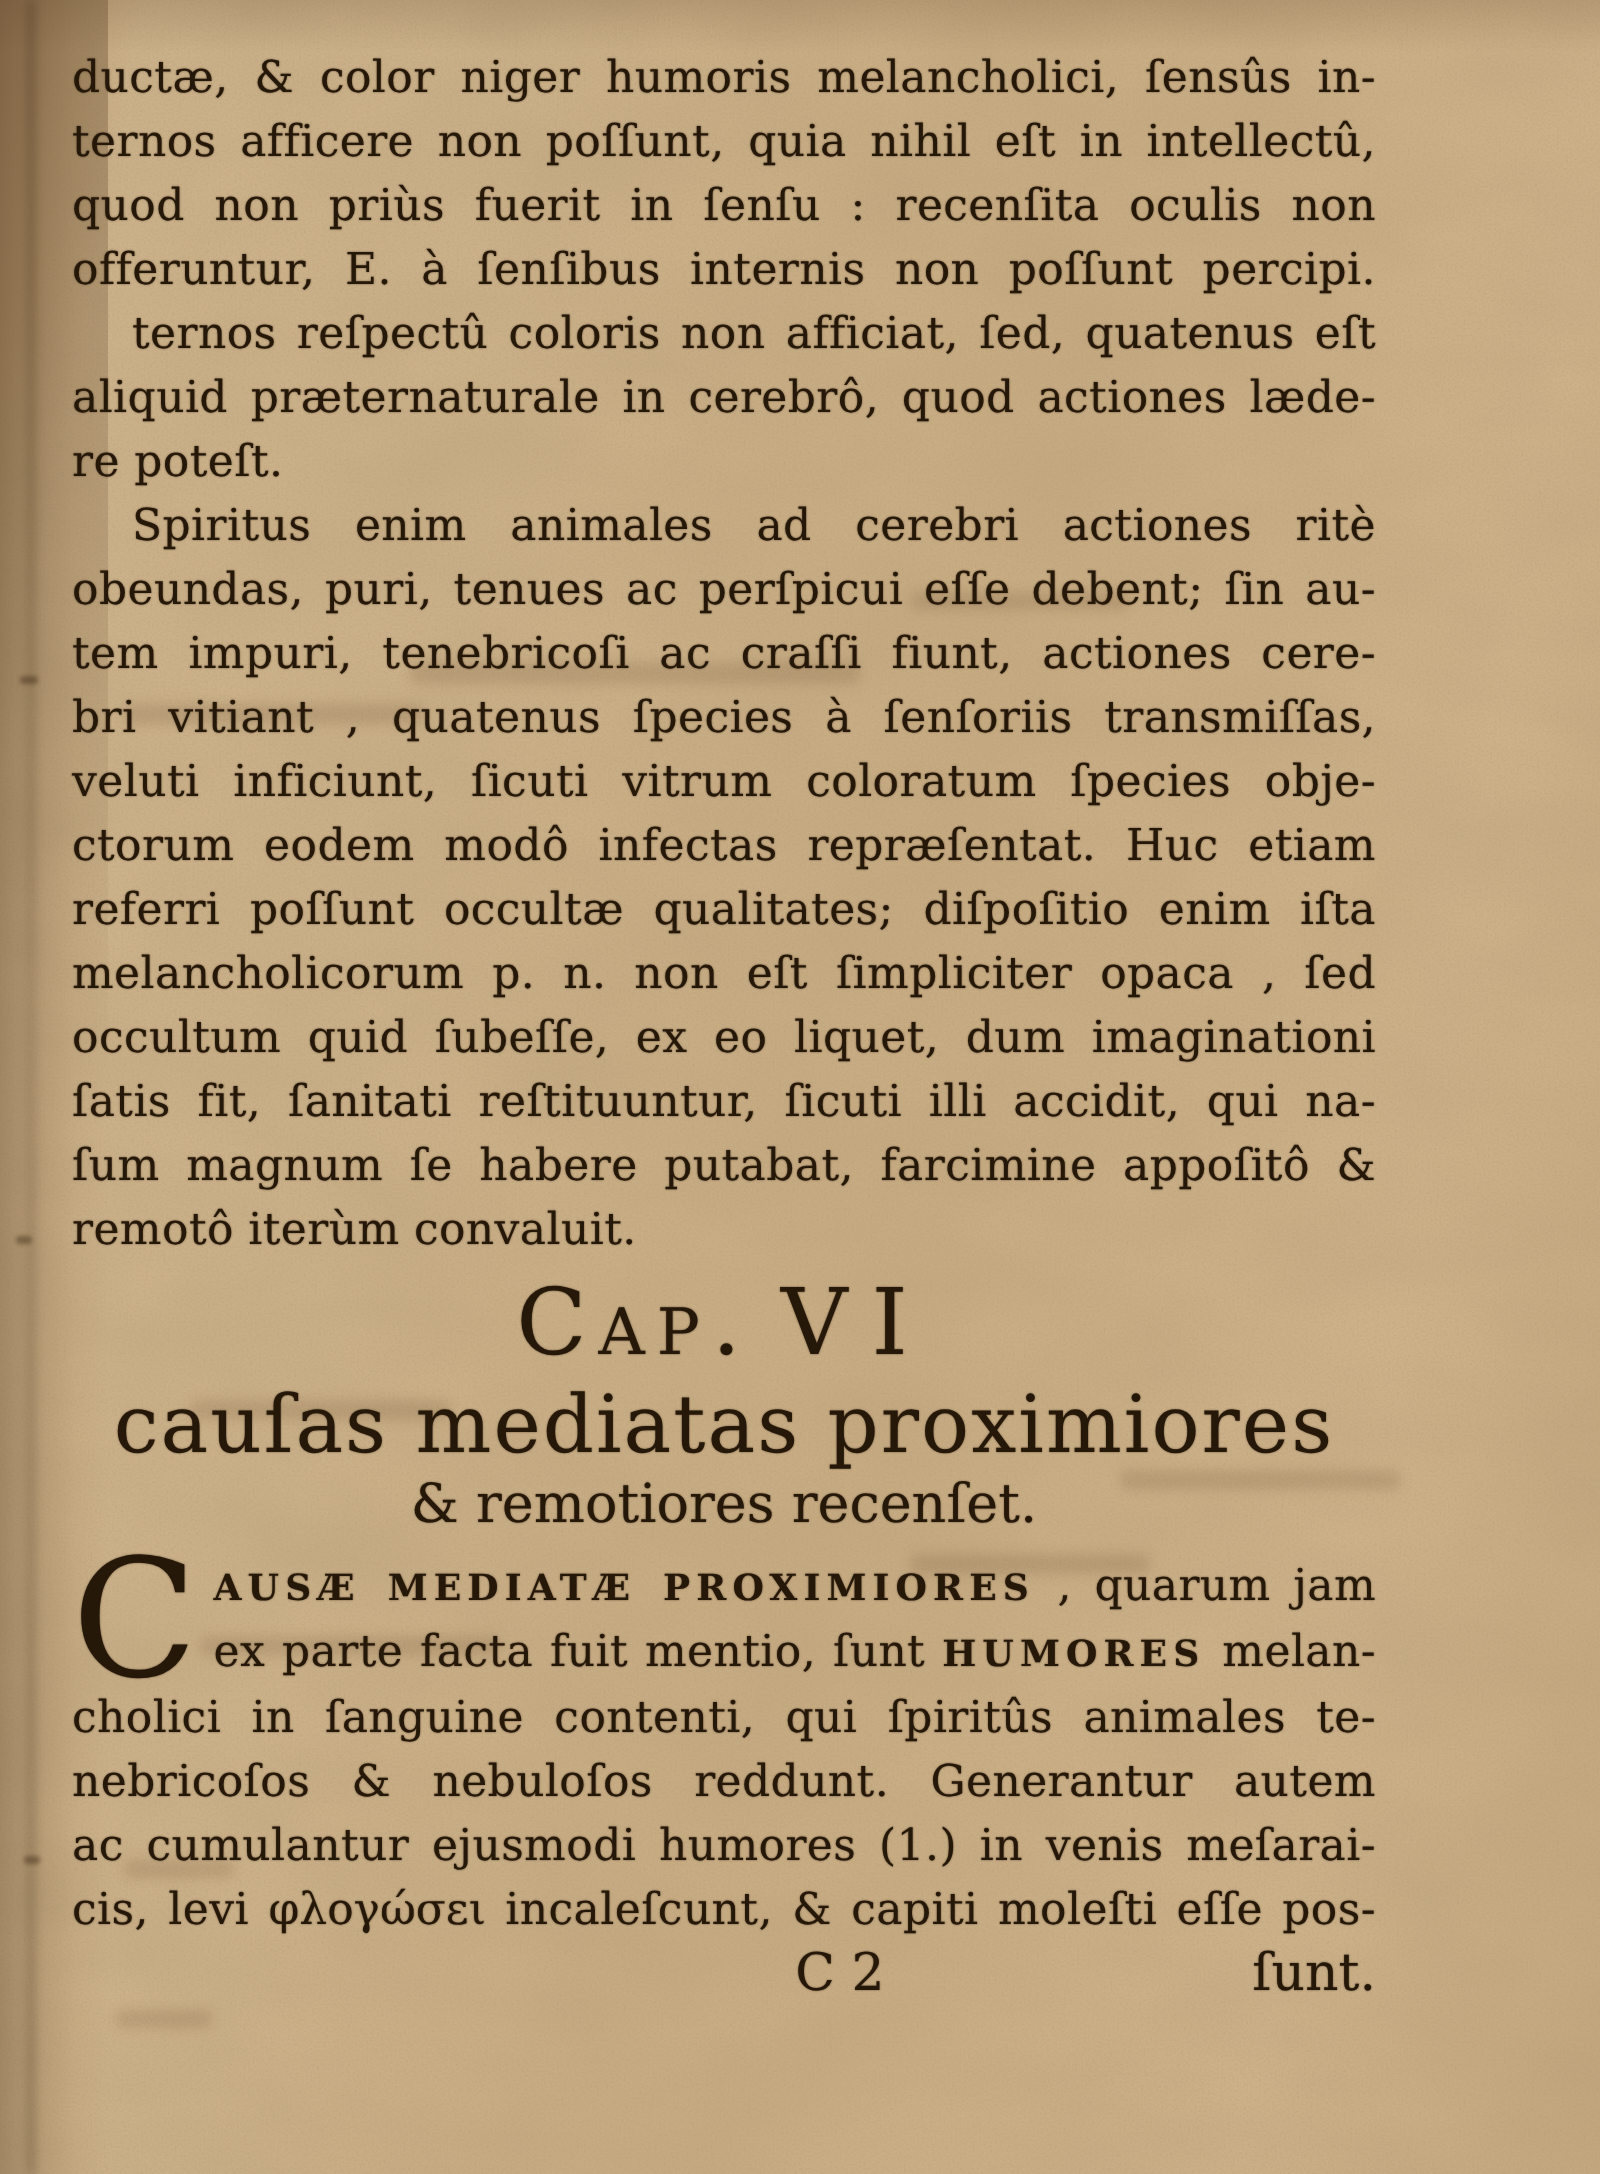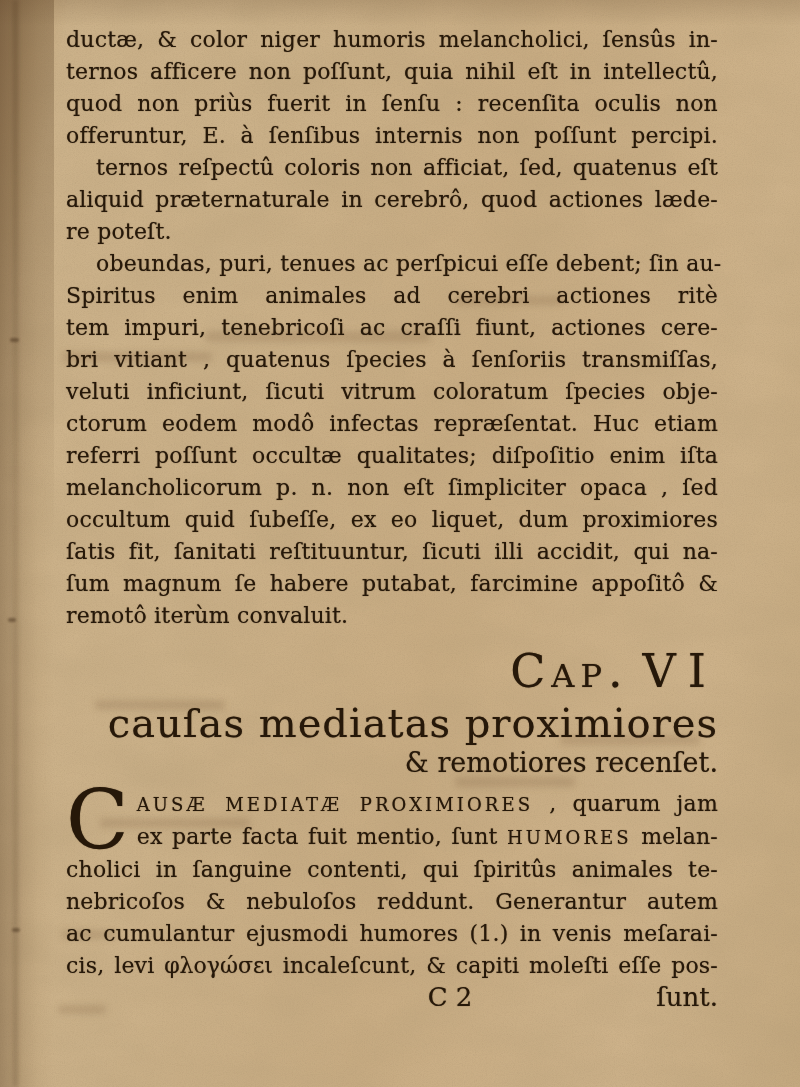--- a/index.html
+++ b/index.html
@@ -30,45 +30,45 @@
   }
   .edge-top{
     position:absolute;left:0;top:0;width:100%;height:26px;z-index:2;pointer-events:none;
     background:linear-gradient(180deg, rgba(96,70,42,.20), rgba(0,0,0,0));
   }
   
   .ghost{position:absolute;z-index:1;background:rgba(116,86,54,.20);filter:blur(3px);border-radius:4px;pointer-events:none;}
   .tick{position:absolute;z-index:2;background:rgba(60,40,20,.45);filter:blur(1px);border-radius:2px;pointer-events:none;}
 
   .textblock{
-    position:absolute;left:66px;top:24px;width:652px;z-index:3;
+    position:absolute;left:36px;top:24px;width:652px;z-index:3;
   }
   .para{margin:0;}
   .line{
     display:block;
     font-size:22px;line-height:32px;
     white-space:nowrap;
     text-align:justify;text-align-last:justify;
     letter-spacing:.2px;
     text-shadow:0 0 1px rgba(40,25,10,.65);
   }
   .line.end{text-align-last:left;}
   .para.indent .line:first-child{text-indent:30px;}
   .line .i{font-style:italic;}
-  .line .sc{font-size:.82em;letter-spacing:.17em;}
+  .line .sc{font-size:.82em;letter-spacing:.17em;font-weight:bold;}
   .line .greek{letter-spacing:0;}
 
   .dropcap{
     float:left;
     font-size:82px;line-height:62px;height:64px;
     padding:2px 8px 0 0;
     text-shadow:0 0 1px rgba(40,25,10,.7);
   }
 
-  .chapter{margin-top:10px;text-align:right;}
+  .chapter{text-align:center;}
   .chap-line{
     font-size:46px;line-height:58px;letter-spacing:6px;
     text-shadow:0 0 1px rgba(40,25,10,.7);
   }
   .chap-label{font-variant:small-caps;margin-right:14px;}
   .chap-num{letter-spacing:12px;}
   .sub1{font-size:40px;line-height:46px;letter-spacing:1px;text-shadow:0 0 1px rgba(40,25,10,.6);}
   .sub2{font-size:27px;line-height:34px;margin-bottom:8px;text-shadow:0 0 1px rgba(40,25,10,.6);}
 
   .pagefoot{
@@ -128,29 +128,29 @@
           <span class="line"><span>ternos afficere non poſſunt, quia nihil eſt in intellectû,</span></span>
           <span class="line"><span>quod non priùs fuerit in ſenſu : recenſita oculis non</span></span>
           <span class="line"><span>offeruntur, E. à ſenſibus internis non poſſunt percipi.</span></span>
         </div>
         <div class="para indent">
           <span class="line"><span>ternos reſpectû coloris non afficiat, ſed, quatenus eſt</span></span>
           <span class="line"><span>aliquid præternaturale in cerebrô, quod actiones læde-</span></span>
           <span class="line end"><span>re poteſt.</span></span>
         </div>
         <div class="para indent">
+          <span class="line"><span>Spiritus enim animales ad cerebri actiones ritè</span></span>
           <span class="line"><span>obeundas, puri, tenues ac perſpicui eſſe debent; ſin au-</span></span>
-          <span class="line"><span>Spiritus enim animales ad cerebri actiones ritè</span></span>
           <span class="line"><span>tem impuri, tenebricoſi ac craſſi fiunt, actiones cere-</span></span>
           <span class="line"><span>bri vitiant , quatenus ſpecies à ſenſoriis transmiſſas,</span></span>
           <span class="line"><span>veluti inficiunt, ſicuti vitrum coloratum ſpecies obje-</span></span>
           <span class="line"><span>ctorum eodem modô infectas repræſentat.  Huc etiam</span></span>
           <span class="line"><span>referri poſſunt occultæ qualitates; diſpoſitio enim iſta</span></span>
           <span class="line"><span>melancholicorum p. n. non eſt ſimpliciter opaca , ſed</span></span>
-          <span class="line"><span>occultum quid ſubeſſe, ex eo liquet, dum proximiores</span></span>
+          <span class="line"><span>occultum quid ſubeſſe, ex eo liquet, dum imaginationi</span></span>
           <span class="line"><span>ſatis fit, ſanitati reſtituuntur, ſicuti illi accidit, qui na-</span></span>
           <span class="line"><span>ſum magnum ſe habere putabat, farcimine appoſitô &amp;</span></span>
           <span class="line end"><span>remotô iterùm convaluit.</span></span>
         </div>
       </div>
 
     <div class="chapter">
       <div class="chap-line">
         <span class="chap-label">Cap.</span><span class="chap-num">VI</span>
       </div>

